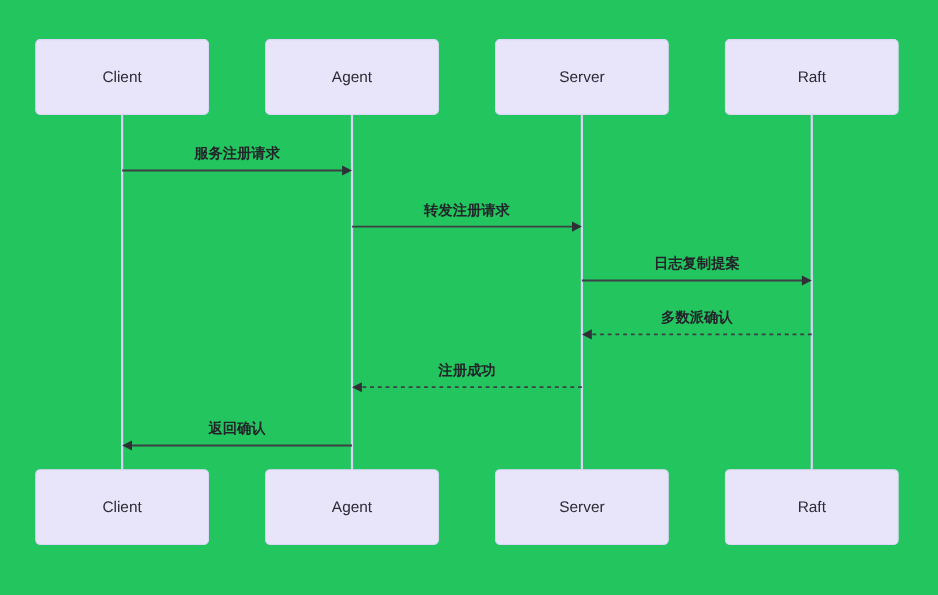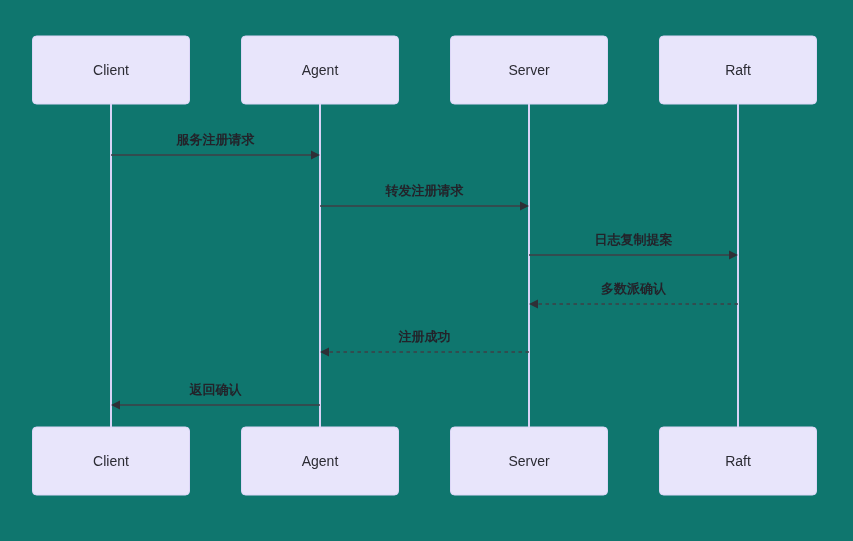--- a/index.html
+++ b/index.html
@@ -7,21 +7,21 @@
     padding: 0;
     background: #ffffff;
   }
   body {
     font-family: "Liberation Sans", "DejaVu Sans", sans-serif;
   }
   #diagram-root {
     position: relative;
     width: 853px;
     height: 541px;
-    background: #0f766e;
+    background: #22c55e;
     overflow: hidden;
   }
   #seq-svg {
     position: absolute;
     top: 0;
     left: 0;
     width: 853px;
     height: 541px;
     display: block;
   }

